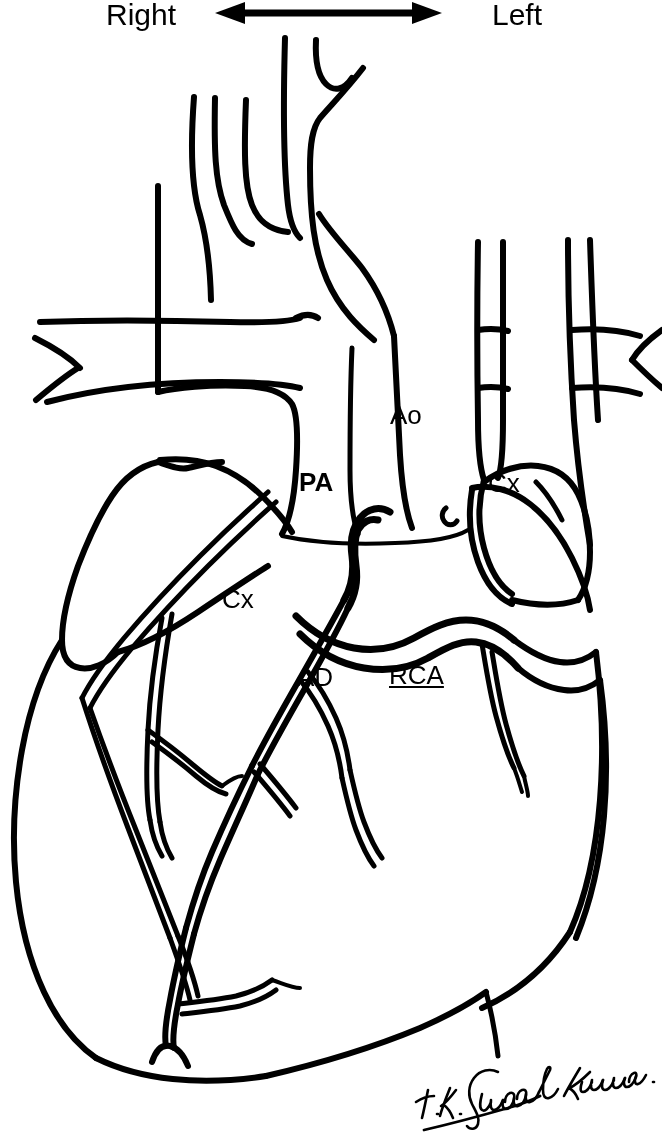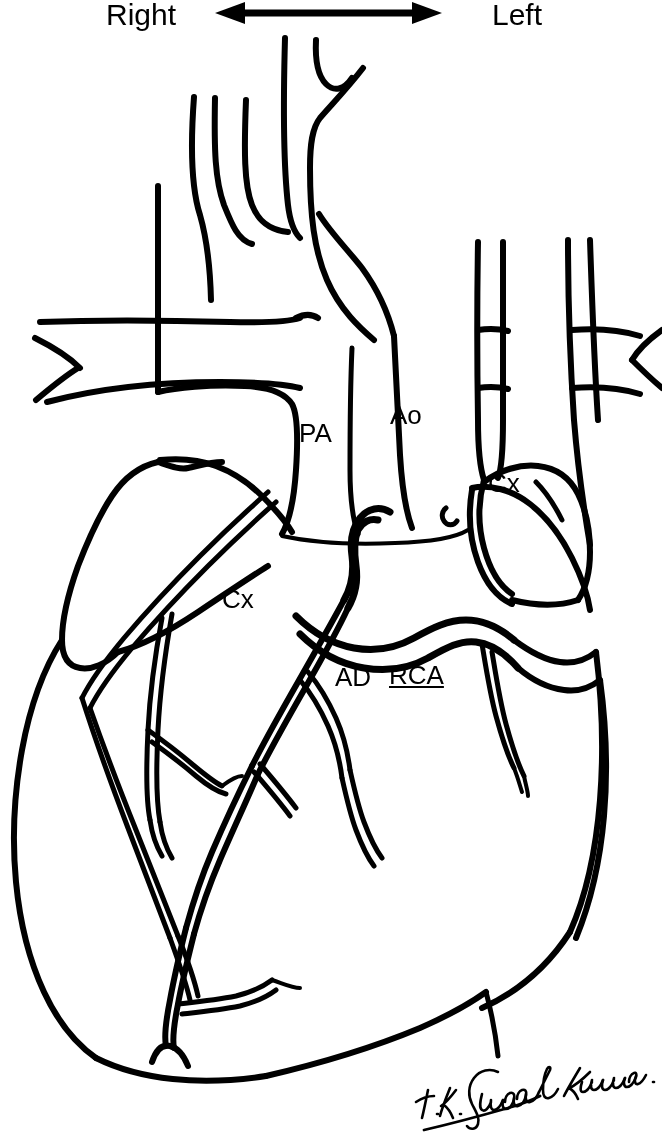--- a/index.html
+++ b/index.html
@@ -37,24 +37,24 @@
 
   .anat-label {
     position: absolute;
     font-family: "Liberation Sans", sans-serif;
     font-size: 26px;
     color: #000000;
     line-height: 1;
     white-space: nowrap;
   }
   #label-ao   { left: 390px; top: 402px; }
-  #label-pa   { left: 299px; top: 420px; }
+  #label-pa   { left: 299px; top: 469px; font-weight: bold; }
   #label-cx-left { left: 488px; top: 470px; }
   #label-cx-right { left: 222px; top: 586px; }
-  #label-ad   { left: 297px; top: 664px; margin-left: 38px; }
+  #label-ad   { left: 297px; top: 664px; }
   #label-rca  { left: 389px; top: 662px; text-decoration: underline; }
 
   #signature {
     position: absolute;
     left: 410px;
     top: 1056px;
     width: 250px;
     height: 82px;
   }
   #signature svg {

